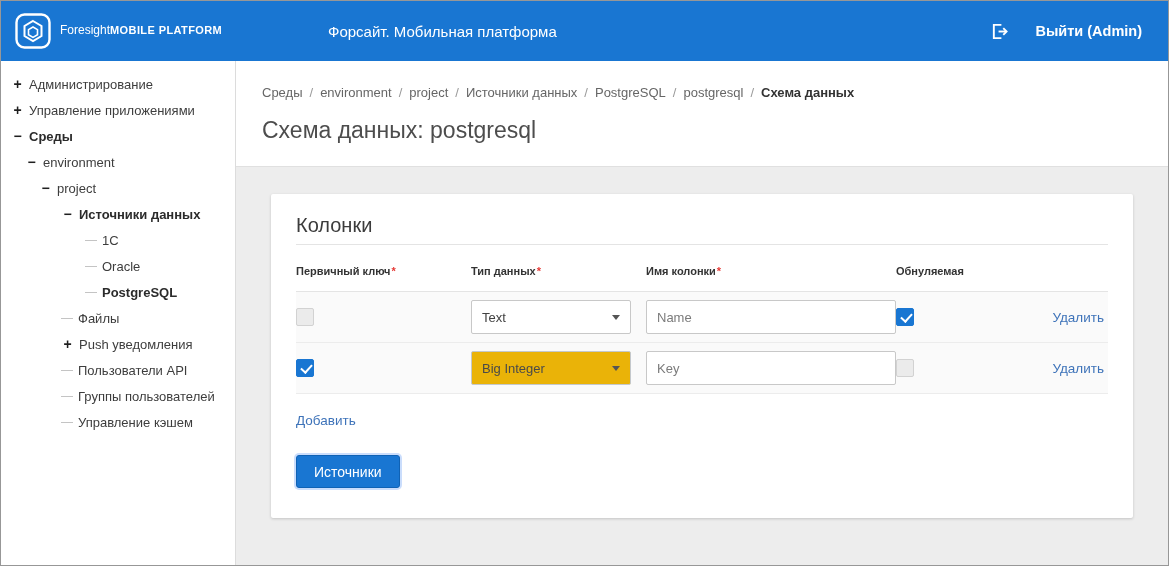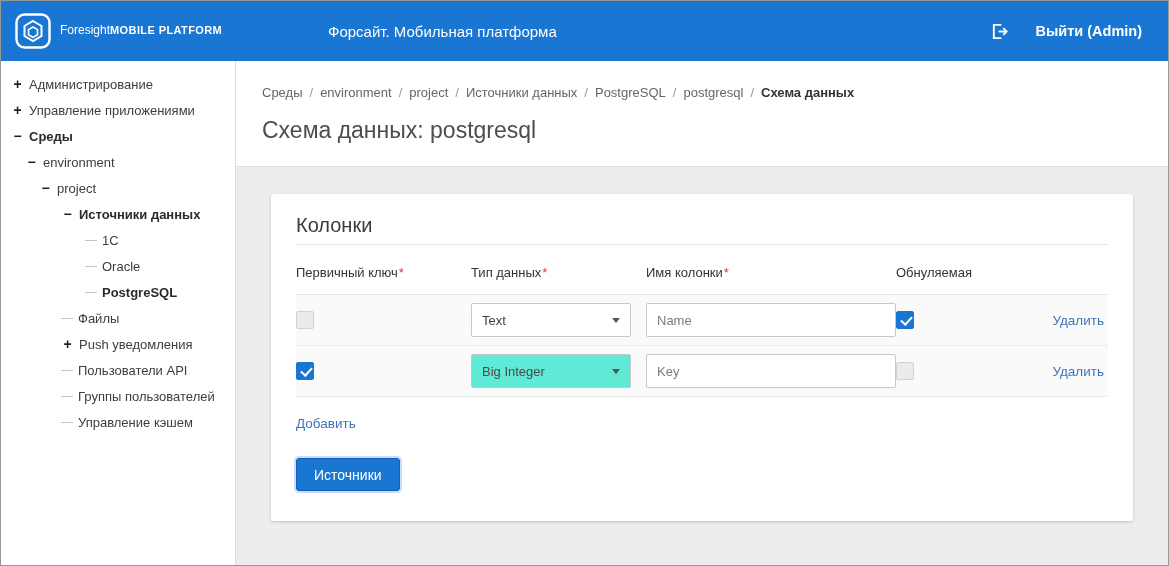--- a/index.html
+++ b/index.html
@@ -31,32 +31,32 @@
 .crumb.current{font-weight:bold;color:#333;cursor:default}
 .sep{color:#9a9a9a}
 .page-title{margin-top:17px;font-size:23px;font-weight:400;color:#4d4d4d}
 
 
 .content{flex:1;padding:27px 35px}
 .card{background:#fff;border-radius:2px;box-shadow:0 1px 3px rgba(0,0,0,.18);padding:20px 25px 30px}
 .card-title{font-size:20px;font-weight:400;color:#3c3c3c;padding-bottom:7px;border-bottom:1px solid #e4e4e4}
 .tgrid{display:grid;grid-template-columns:175px 175px 250px 1fr 90px;align-items:center}
 .thead{padding:20px 0 14px;border-bottom:1px solid #e4e4e4}
-.th{font-size:13px;font-weight:normal;color:#333}
+.th{font-size:11px;font-weight:bold;color:#333}
 .required{color:#e53935;margin-left:1px}
 .trow{height:51px;background:#fafafa;border-bottom:1px solid #ececec}
 .cell{display:flex;}
 .cell.right{justify-content:flex-end;padding-right:4px}
 
 .checkbox{width:18px;height:18px;border:1px solid #d2d2d2;border-radius:2px;background:#ebebeb;position:relative;cursor:pointer;flex-shrink:0}
 .checkbox.checked{background:#1976d2;border-color:#1976d2}
 .checkbox.checked::after{content:"";position:absolute;left:5.5px;top:2px;width:5px;height:9px;border:solid #fff;border-width:0 2px 2px 0;transform:rotate(42deg)}
 
 .select{width:160px;height:34px;border:1px solid #c8c8c8;border-radius:2px;background:#fff;display:flex;align-items:center;justify-content:space-between;padding:0 10px;font-size:13px;color:#424242;cursor:pointer}
-.select.disabled{background:#5eead4;border-color:#c4c8cc;color:#4a4a4a;cursor:default}
+.select.disabled{background:#eab308;border-color:#c4c8cc;color:#4a4a4a;cursor:default}
 .caret{width:0;height:0;border-left:4px solid transparent;border-right:4px solid transparent;border-top:5px solid #555;flex-shrink:0}
 
 .text-input{width:282px;height:34px;border:1px solid #c8c8c8;border-radius:2px;padding:0 10px;font-size:13px;color:#7b7b7b;font-family:inherit;outline:none;background:#fff}
 
 .link{color:#3e73b9;font-size:13.5px;cursor:pointer;text-decoration:none}
 .add-row{margin-top:17px}
 .btn-row{margin-top:26px}
 .save-btn{display:inline-block;background:#1976d2;color:#fff;border:1px solid #0f62b5;border-radius:3px;font-size:14px;font-family:inherit;padding:0 17px;height:33px;cursor:pointer;box-shadow:0 0 0 2px rgba(66,133,244,.28)}
 </style>
 </head>

